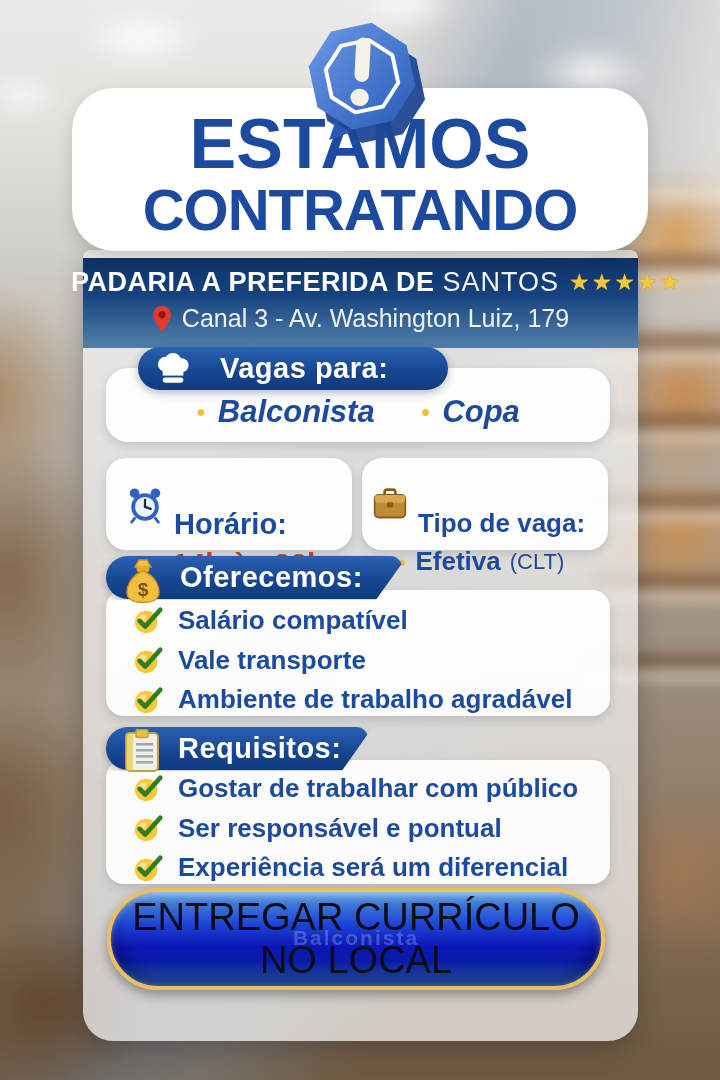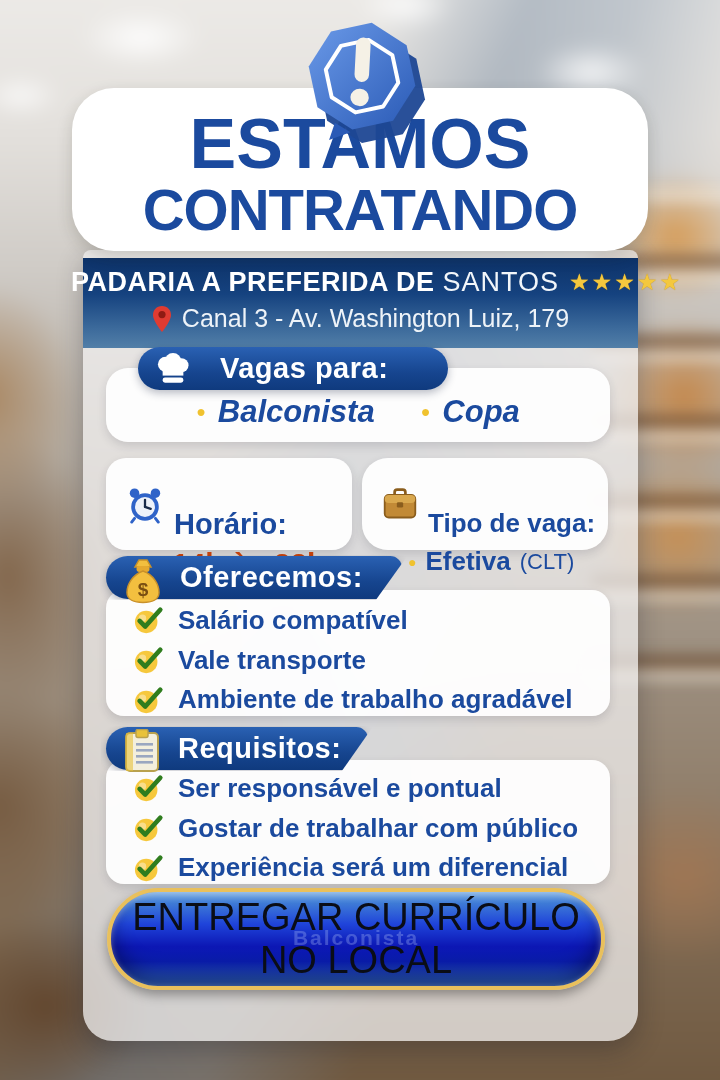--- a/index.html
+++ b/index.html
@@ -95,21 +95,21 @@
   .panel{
     position:absolute;z-index:3;background:rgba(255,255,255,.93);
     border-radius:22px;box-shadow:0 4px 10px rgba(40,40,60,.15);
   }
   .vagas-panel{left:106px;top:368px;width:504px;height:74px;display:flex;align-items:flex-end;justify-content:center;gap:46px;padding-bottom:12px;box-sizing:border-box;}
   .vaga-item{display:flex;align-items:center;gap:12px;}
   .dot{color:#f0c22f;font-size:16px;line-height:16px;}
   .vaga-label{font-size:31px;font-weight:800;color:#1B4A9E;font-style:italic;}
   .info-panel{width:246px;height:92px;top:458px;border-radius:20px;box-sizing:border-box;padding:10px 0 0 20px;}
   .schedule-panel{left:106px;}
-  .jobtype-panel{left:362px;padding-left:20px;border-radius:26px;}
+  .jobtype-panel{left:362px;padding-left:10px;}
   .info-row1{display:flex;align-items:center;gap:10px;}
   .info-title{font-size:29px;font-weight:800;color:#1B4A9E;margin-top:40px;}
   .jobtype-panel .info-title{font-size:26px;}
   .sched-value{margin:6px 0 0 46px;font-size:30px;font-weight:800;color:#c2410c;}
   .jobtype-row2{display:flex;align-items:center;gap:9px;margin:7px 0 0 26px;}
   .jobtype-row2 .dot{font-size:14px;}
   .job-value{font-size:26px;font-weight:800;color:#1B4A9E;}
   .job-note{font-size:22px;font-weight:400;color:#1B4A9E;}
   .list-panel{left:106px;width:504px;border-radius:18px;box-sizing:border-box;padding:14px 0 0 28px;display:flex;flex-direction:column;gap:7px;}
   .benefits-panel{top:590px;height:126px;}
@@ -284,29 +284,29 @@
     <rect x="14" y="26" width="17" height="2.6" fill="#9aa7c0"></rect>
     <rect x="14" y="32" width="17" height="2.6" fill="#9aa7c0"></rect>
   </svg>
   <div class="panel list-panel requirements-panel">
     <div class="list-row">
       <svg class="check" width="30" height="30" viewBox="0 0 32 30" style="overflow:visible">
         <circle cx="13" cy="17" r="12" fill="#f6c83c"></circle>
           <circle cx="9" cy="13" r="4" fill="rgba(255,255,255,.4)"></circle>
         <path d="M6 16 L12 22 L28 4" stroke="#2f7d1e" stroke-width="5" fill="none" stroke-linecap="round" stroke-linejoin="round"></path>
       </svg>
+      <span class="list-label">Gostar de trabalhar com público</span>
+    </div>
+    <div class="list-row">
+      <svg class="check" width="30" height="30" viewBox="0 0 32 30" style="overflow:visible">
+        <circle cx="13" cy="17" r="12" fill="#f6c83c"></circle>
+          <circle cx="9" cy="13" r="4" fill="rgba(255,255,255,.4)"></circle>
+        <path d="M6 16 L12 22 L28 4" stroke="#2f7d1e" stroke-width="5" fill="none" stroke-linecap="round" stroke-linejoin="round"></path>
+      </svg>
       <span class="list-label">Ser responsável e pontual</span>
-    </div>
-    <div class="list-row">
-      <svg class="check" width="30" height="30" viewBox="0 0 32 30" style="overflow:visible">
-        <circle cx="13" cy="17" r="12" fill="#f6c83c"></circle>
-          <circle cx="9" cy="13" r="4" fill="rgba(255,255,255,.4)"></circle>
-        <path d="M6 16 L12 22 L28 4" stroke="#2f7d1e" stroke-width="5" fill="none" stroke-linecap="round" stroke-linejoin="round"></path>
-      </svg>
-      <span class="list-label">Gostar de trabalhar com público</span>
     </div>
     <div class="list-row">
       <svg class="check" width="30" height="30" viewBox="0 0 32 30" style="overflow:visible">
         <circle cx="13" cy="17" r="12" fill="#f6c83c"></circle>
           <circle cx="9" cy="13" r="4" fill="rgba(255,255,255,.4)"></circle>
         <path d="M6 16 L12 22 L28 4" stroke="#2f7d1e" stroke-width="5" fill="none" stroke-linecap="round" stroke-linejoin="round"></path>
       </svg>
       <span class="list-label">Experiência será um diferencial</span>
     </div>
   </div>

